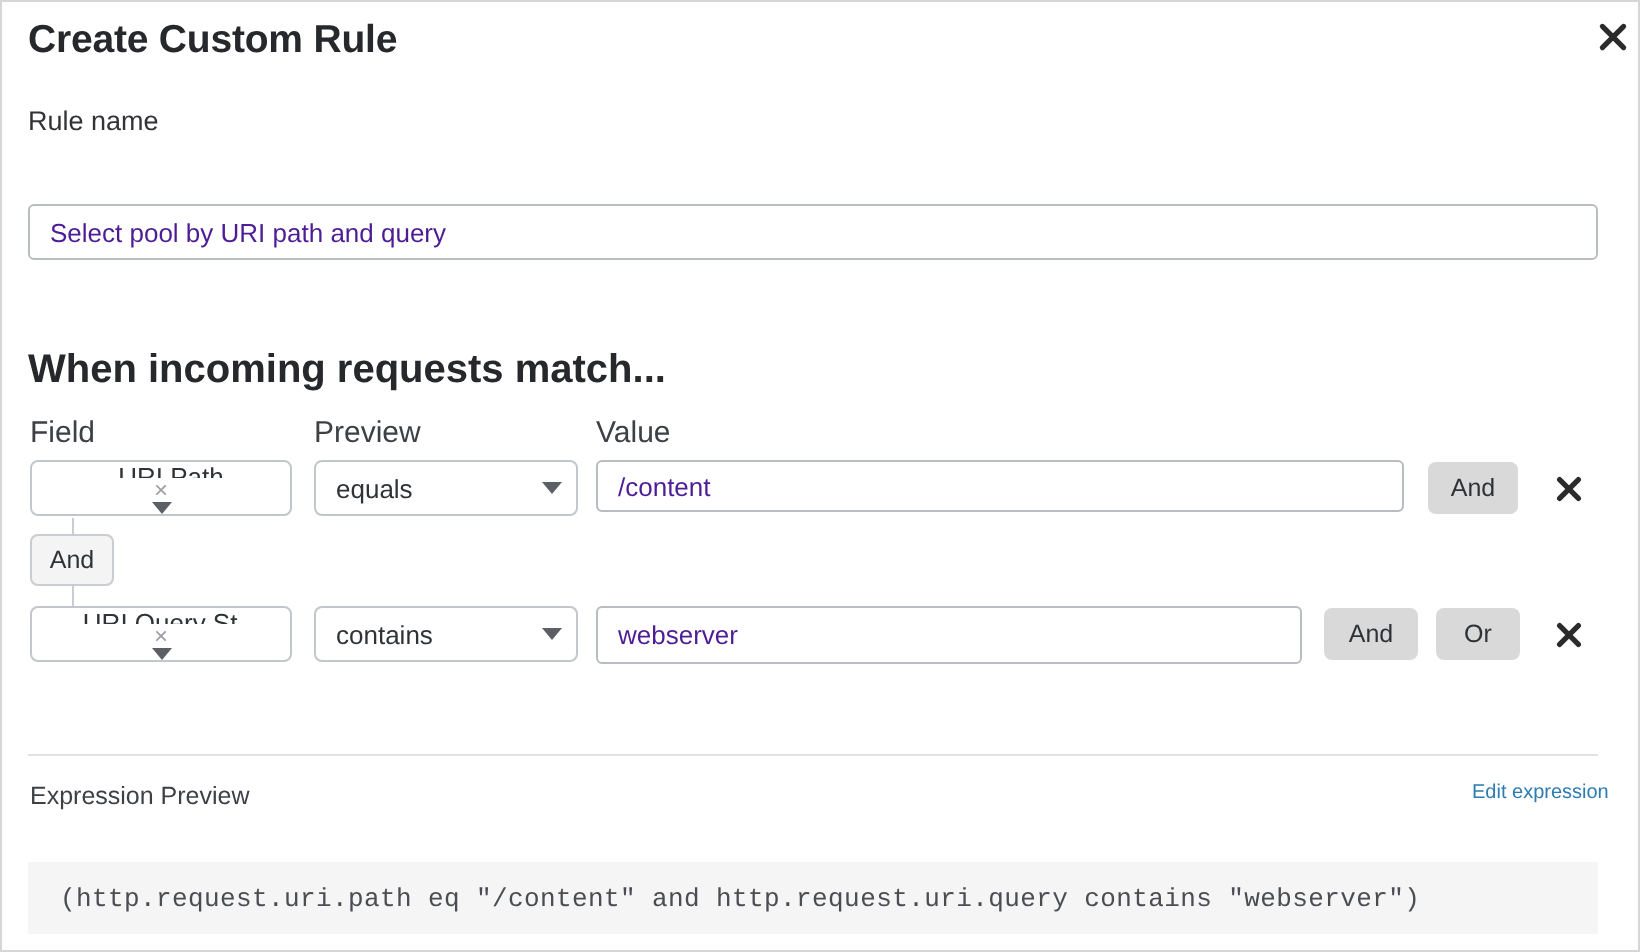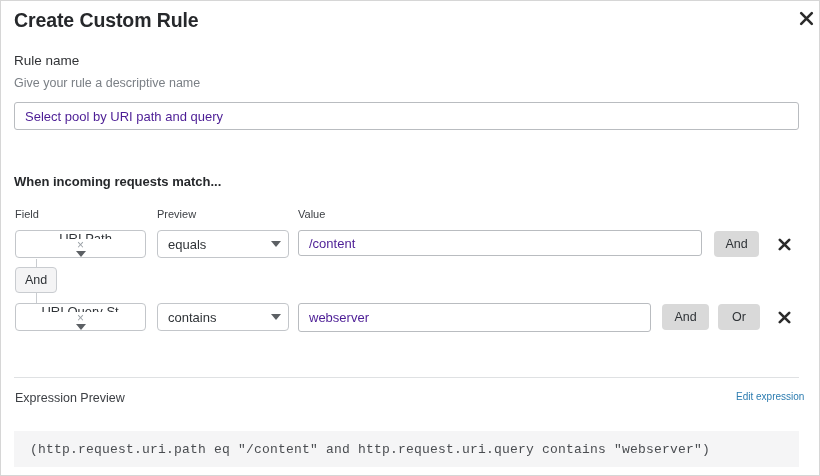--- a/index.html
+++ b/index.html
@@ -65,30 +65,30 @@
   }
   #rule-name-input {
     left: 13px; top: 101px;
     width: 785px; height: 28px;
   }
 
   
   #match-heading {
     position: absolute;
     left: 13px; top: 173px;
-    font-size: 13px;
+    font-size: 20px;
     font-weight: bold;
     color: #26282b;
   }
 
   
   .col-head {
     position: absolute;
     top: 207px;
-    font-size: 11px;
+    font-size: 15px;
     color: #3d4045;
   }
   #col-field    { left: 14px; }
   #col-operator { left: 156px; }
   #col-value    { left: 297px; }
 
   
   .cond-row { position: absolute; left: 0; width: 820px; height: 30px; }
   #cond-row-1 { top: 229px; }
   #cond-row-2 { top: 302px; }
@@ -235,21 +235,20 @@
 <div id="page">
 
   <div class="modal-title">Create Custom Rule</div>
   <div class="close-btn">
     <svg width="15" height="15" viewBox="0 0 15 15" aria-hidden="true">
       <path d="M2.2 2.2 L12.8 12.8 M12.8 2.2 L2.2 12.8" stroke="currentColor" stroke-width="2.6" stroke-linecap="round"></path>
     </svg>
   </div>
 
   <div id="rule-name-label" class="label-strong">Rule name</div>
-  <div id="rule-name-help" class="label-muted">Give your rule a descriptive name</div>
   <input id="rule-name-input" class="text-input" type="text" value="Select pool by URI path and query" style="">
 
   <div id="match-heading">When incoming requests match...</div>
 
   <div id="col-field" class="col-head">Field</div>
   <div id="col-operator" class="col-head">Preview</div>
   <div id="col-value" class="col-head">Value</div>
 
   <div id="cond-row-1" class="cond-row">
     <div class="select-box field-select">

